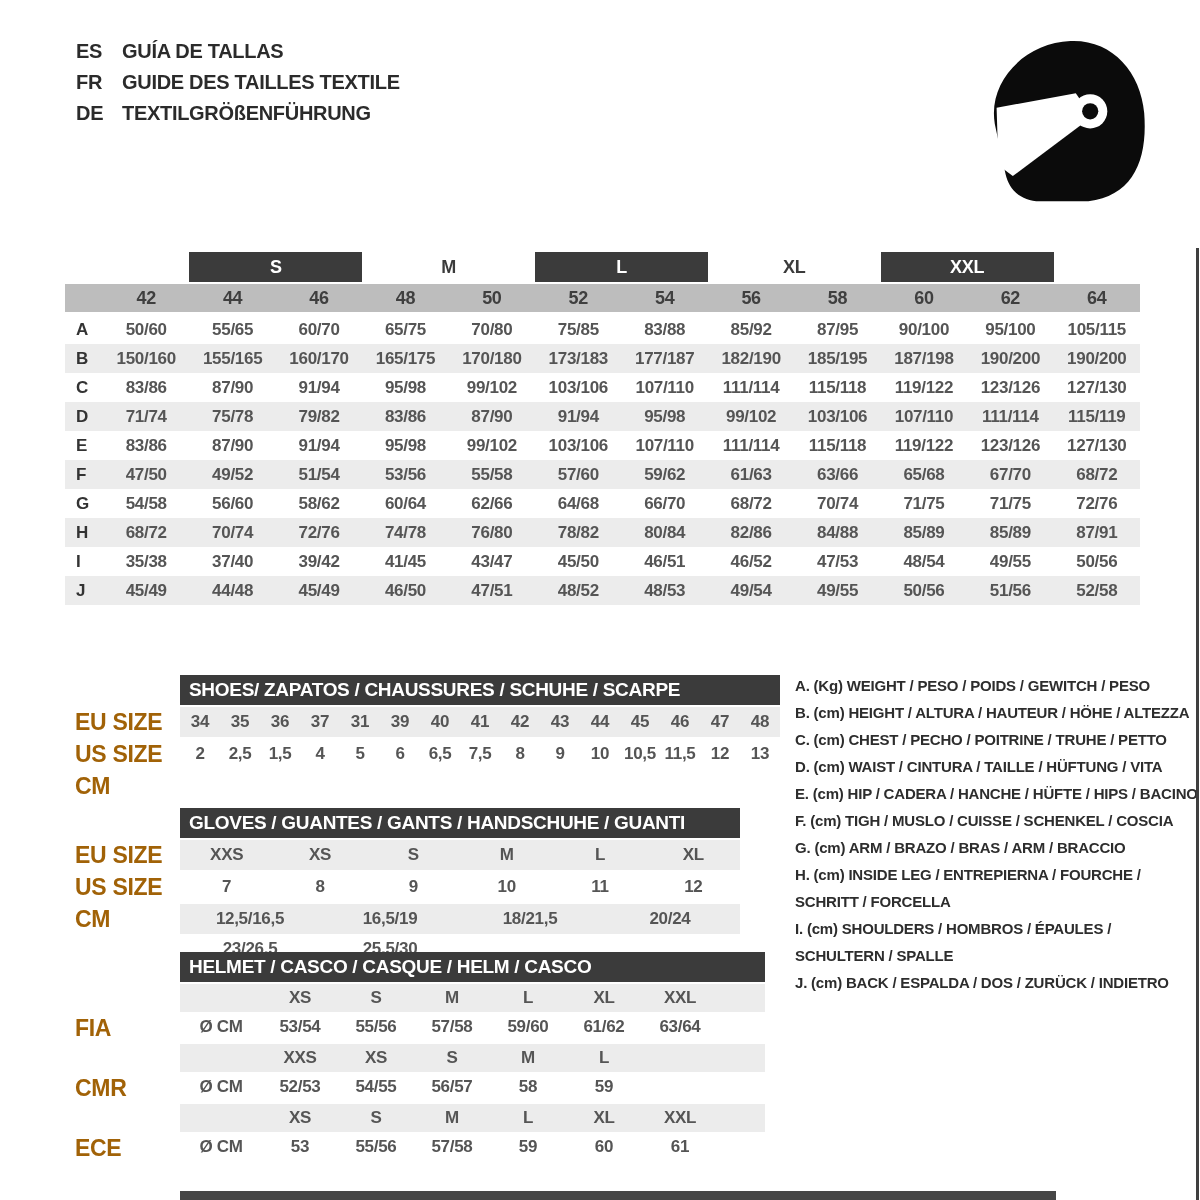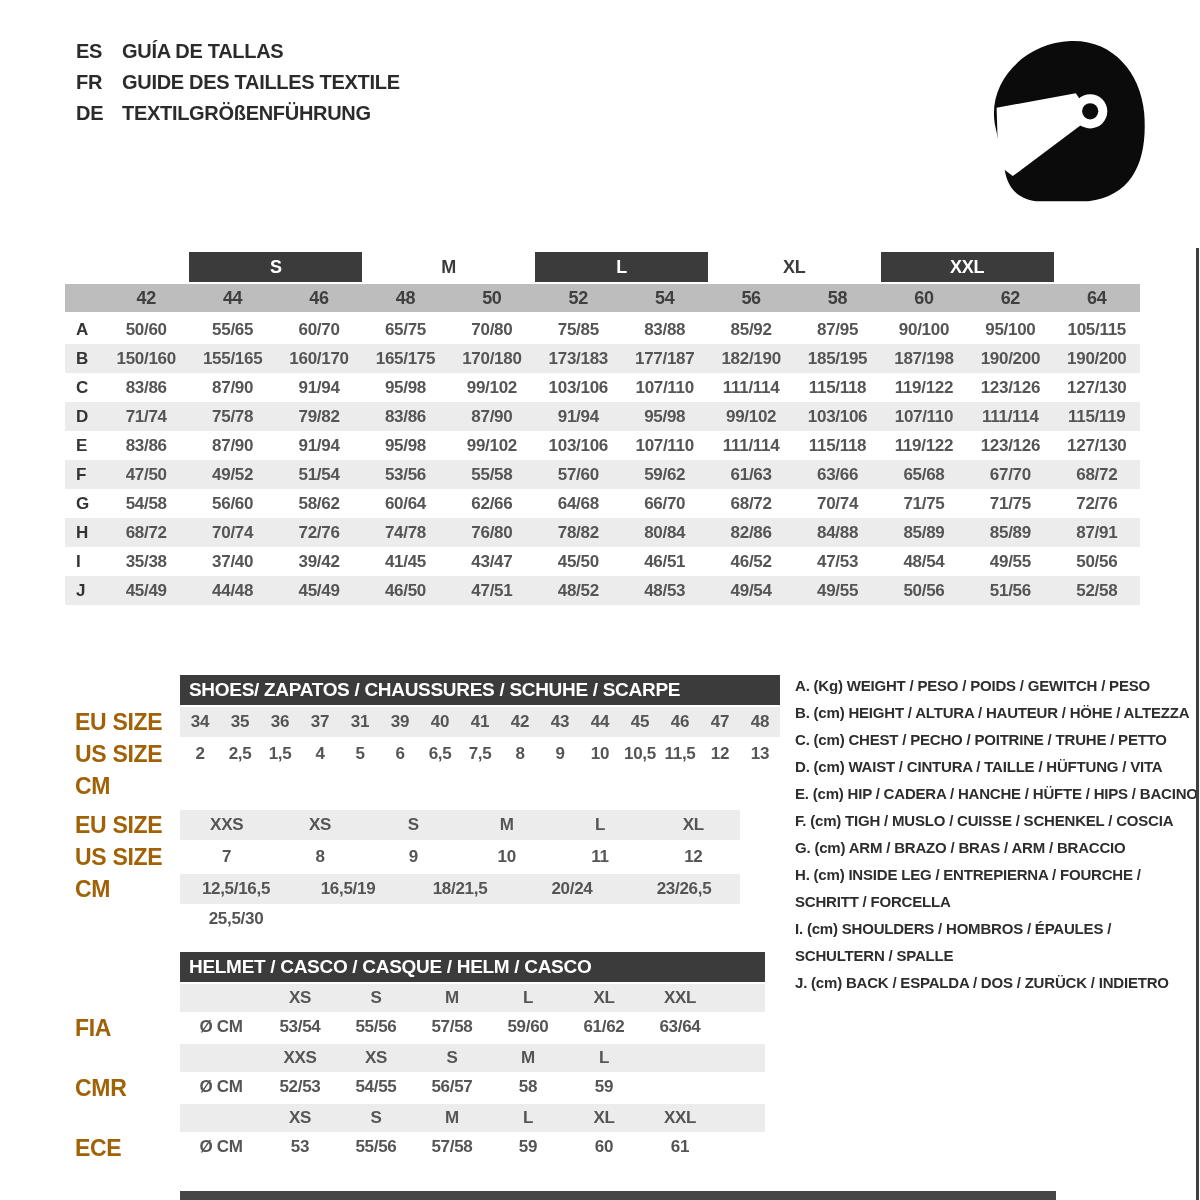--- a/index.html
+++ b/index.html
@@ -301,20 +301,21 @@
         </div>
         <div class="strip-row cols-shoes">
           <div class="strip-label">CM</div>
         </div>
       </div>
   </section>
 
   <section class="strip" style="top:808px;">
     <div class="strip-row cols-gloves">
       <div class="strip-label"></div>
+      <div class="strip-title">GLOVES / GUANTES / GANTS / HANDSCHUHE / GUANTI</div>
     </div>
     <div id="gloves-rows">
         <div class="strip-row cols-gloves">
           <div class="strip-label">EU SIZE</div>
           <div class="strip-content shaded" style="grid-template-columns: repeat(6, 1fr);">
             <div class="strip-cell">XXS</div>
             <div class="strip-cell">XS</div>
             <div class="strip-cell">S</div>
             <div class="strip-cell">M</div>
             <div class="strip-cell">L</div>
@@ -327,21 +328,21 @@
             <div class="strip-cell">7</div>
             <div class="strip-cell">8</div>
             <div class="strip-cell">9</div>
             <div class="strip-cell">10</div>
             <div class="strip-cell">11</div>
             <div class="strip-cell">12</div>
           </div>
         </div>
         <div class="strip-row cols-gloves">
           <div class="strip-label">CM</div>
-          <div class="strip-content shaded" style="grid-template-columns: repeat(5, 1fr);">
+          <div class="strip-content shaded" style="grid-template-columns: repeat(4, 1fr);">
             <div class="strip-cell">12,5/16,5</div>
             <div class="strip-cell">16,5/19</div>
             <div class="strip-cell">18/21,5</div>
             <div class="strip-cell">20/24</div>
             <div class="strip-cell">23/26,5</div>
             <div class="strip-cell">25,5/30</div>
           </div>
         </div>
       </div>
   </section>

